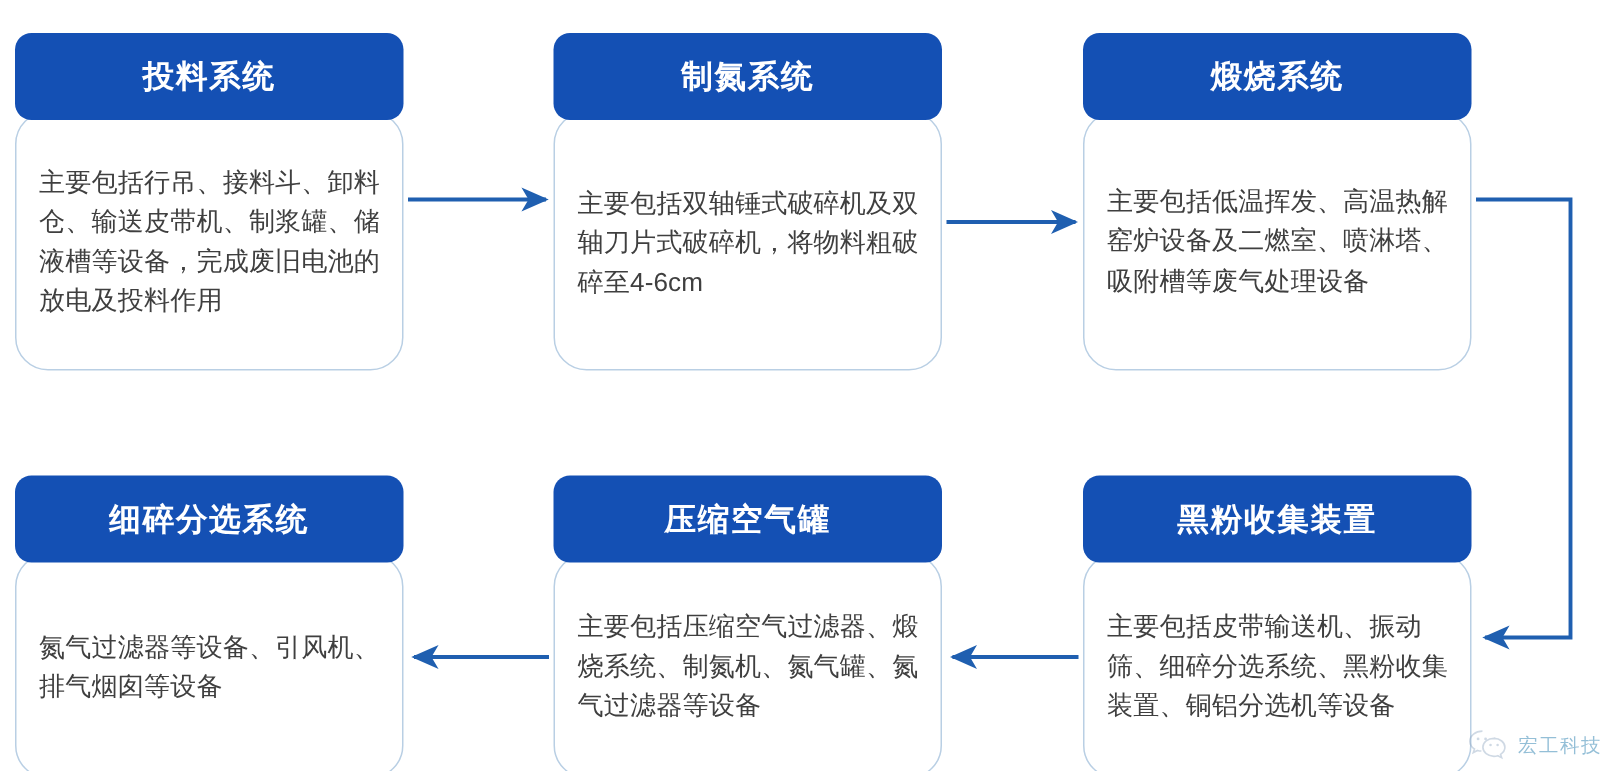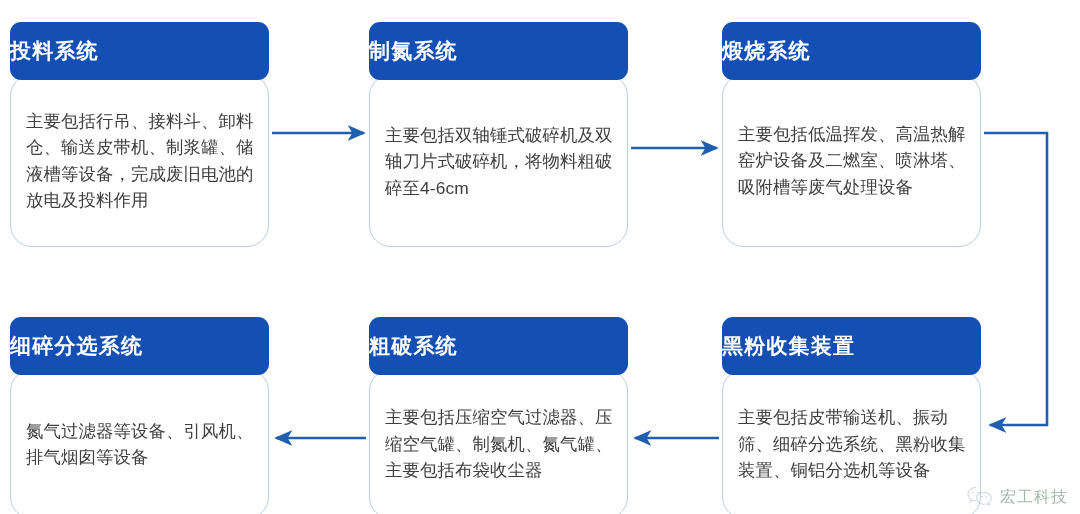--- a/index.html
+++ b/index.html
@@ -56,20 +56,21 @@
     position: absolute;
     left: 0;
     top: 0;
     box-sizing: border-box;
     width: 100%;
     height: 58px;
     background: #1450b4;
     border-radius: 11px;
     display: flex;
     align-items: center;
+    justify-content: center;
     z-index: 2;
   }
   .card-header-text {
     color: #ffffff;
     font-size: 21px;
     font-weight: bold;
     letter-spacing: 1.2px;
   }
   
   .card.c0 { left: 10px;  top: 22px;  width: 259px; }
@@ -92,22 +93,22 @@
     position: absolute;
     right: 12px;
     bottom: 6px;
     display: flex;
     align-items: center;
     gap: 7px;
     opacity: 0.42;
     z-index: 3;
   }
   .watermark-text {
-    color: #14532d;
-    font-size: 16px;
+    color: #0369a1;
+    font-size: 13px;
     letter-spacing: 1px;
     font-family: Liberation Mono, monospace;
   }
 </style>
 </head>
 <body>
 
 <div id="canvas">
 
   <svg class="connectors" viewBox="0 0 1080 514" width="1080" height="514" xmlns="http://www.w3.org/2000/svg">
@@ -159,24 +160,24 @@
     <div class="card-body">
       <span class="card-body-text">氮气过滤器等设备、引风机、排气烟囱等设备</span>
     </div>
     <div class="card-header">
       <span class="card-header-text">细碎分选系统</span>
     </div>
   </div>
 
   <div class="card c4">
     <div class="card-body">
-      <span class="card-body-text">主要包括压缩空气过滤器、压缩空气罐、制氮机、氮气罐、主要包括布袋收尘器</span>
-    </div>
-    <div class="card-header">
-      <span class="card-header-text">粗破系统</span>
+      <span class="card-body-text">主要包括压缩空气过滤器、煅烧系统、制氮机、氮气罐、氮气过滤器等设备</span>
+    </div>
+    <div class="card-header">
+      <span class="card-header-text">压缩空气罐</span>
     </div>
   </div>
 
   <div class="card c5">
     <div class="card-body">
       <span class="card-body-text">主要包括皮带输送机、振动筛、细碎分选系统、黑粉收集装置、铜铝分选机等设备</span>
     </div>
     <div class="card-header">
       <span class="card-header-text">黑粉收集装置</span>
     </div>

